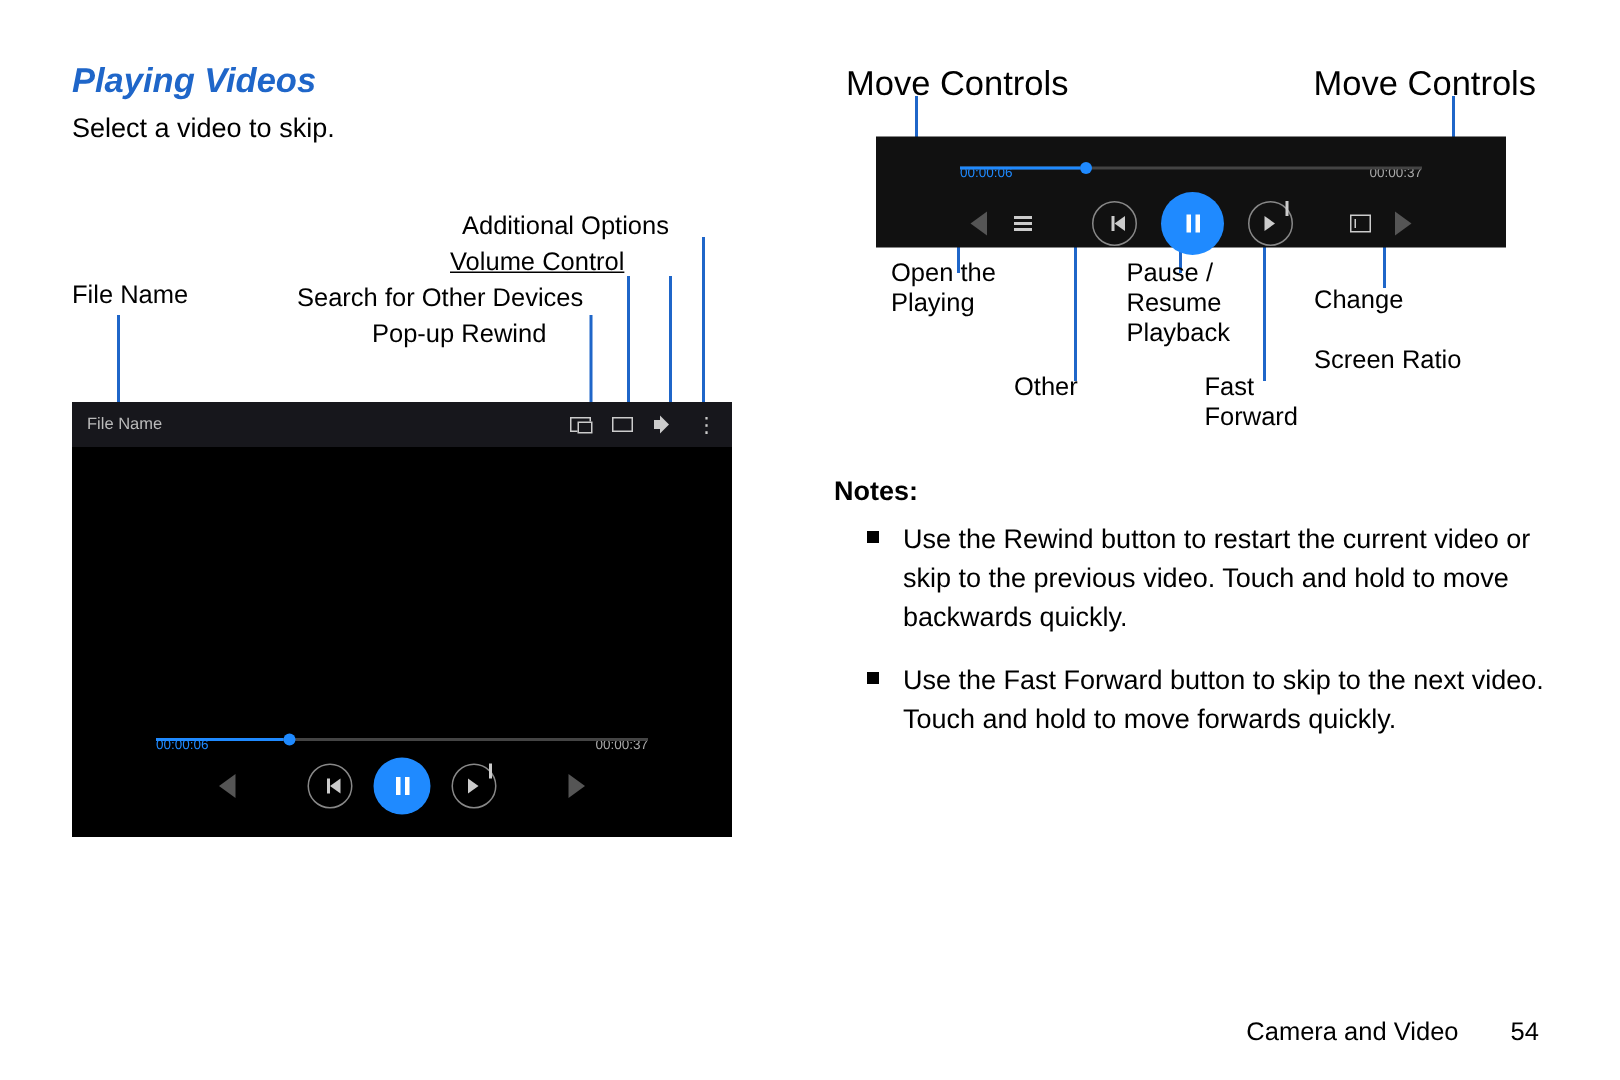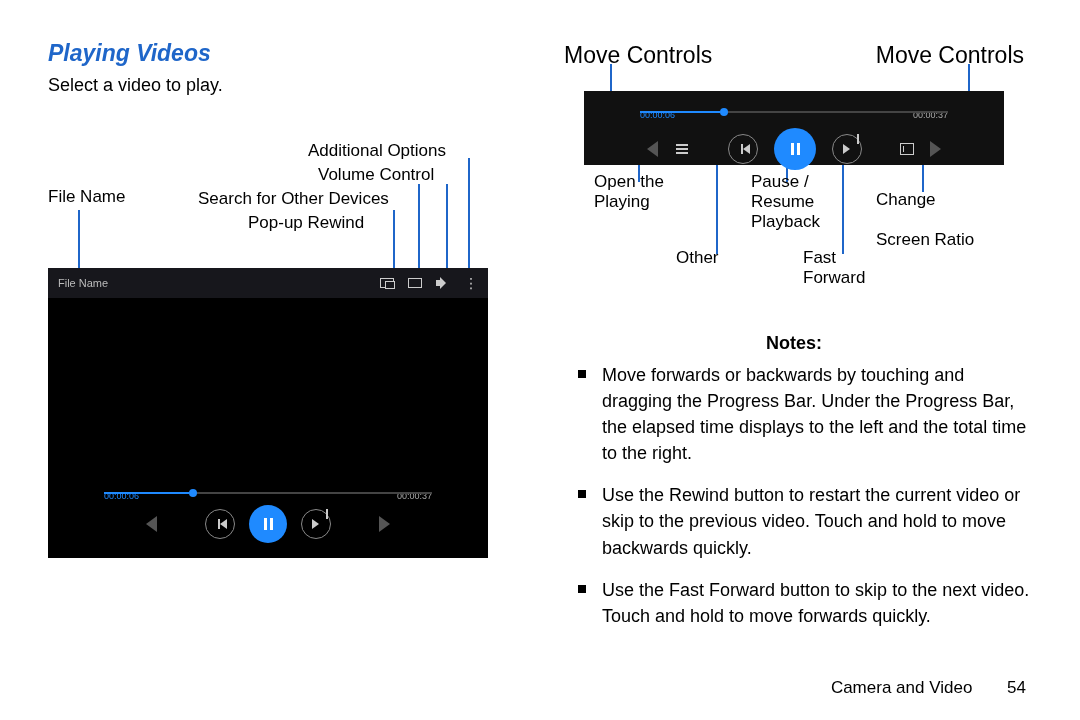--- a/index.html
+++ b/index.html
@@ -30,21 +30,21 @@
     margin-bottom: 8px;
   }
   .lead { font-size: 18px; margin-bottom: 32px; }
 
   
   .callouts-left { position: relative; font-size: 17px; line-height: 1.25; height: 94px;}
   .callouts-left span { position: absolute; white-space: nowrap; }
   .lbl-file-name { left: 0; top: 58px; }
   .lbl-search    { left: 150px; top: 60px; }
   .lbl-popup     { left: 200px; top: 84px; }
-  .lbl-volume    { left: 270px; top: 36px; }
+  .lbl-volume    { left: 252px; top: 36px; text-decoration: underline; }
   .lbl-addl      { left: 260px; top: 12px; }
 
   
   .leaders-left rect { fill: #1f66c9; }
   .leaders-left { position: absolute; left:0; top:0; width:480px; height:140px; pointer-events:none; }
 
   
   .player {
     background: #000;
     color: #fff;
@@ -135,36 +135,36 @@
   .cs-change2{left:320px;top:38px;margin-top:20px;}
   .cs-rew    {left:120px;top:76px;}
   .cs-ff     {left:247px;top:76px;}
   .cs-ff2    {left:247px;top:96px;}
 
   
   .leaders-right{position:absolute;left:0;top:0;width:480px;height:260px;pointer-events:none;}
   .leaders-right rect{fill:#1f66c9;}
 
   
-  .notes-h{font-weight:700;font-size:18px;margin-top:22px;text-align:center;}
+  .notes-h{font-weight:700;font-size:18px;margin-top:6px;}
   .notes{list-style:none;margin-top:8px;font-size:18px;line-height:1.45;}
   .notes li{position:relative;padding-left:46px;margin-bottom:16px;}
   .notes li::before{content:"";position:absolute;left:22px;top:8px;width:8px;height:8px;background:#000;}
 
   .footer{position:absolute;right:54px;bottom:22px;font-size:17px;}
   .footer .pn{display:inline-block;margin-left:30px;}
 </style>
 </head>
 <body>
 
 <div class="page">
 
   <div class="col-left">
     <h1>Playing Videos</h1>
-    <p class="lead">Select a video to play.</p>
+    <p class="lead">Select a video to skip.</p>
 
     <div class="callouts-left">
       <span class="lbl-addl">Additional Options</span>
       <span class="lbl-volume">Volume Control</span>
       <span class="lbl-file-name">File Name</span>
       <span class="lbl-search">Search for Other Devices</span>
       <span class="lbl-popup">Pop-up Rewind</span>
 
       <svg class="leaders-left">
         <rect x="30" y="82" width="2" height="58"></rect>
@@ -283,21 +283,20 @@
         <span class="cs-change">Change</span>
         <span class="cs-change2">Screen Ratio</span>
         <span class="cs-rew">Other</span>
         <span class="cs-ff">Fast</span>
         <span class="cs-ff2">Forward</span>
       </div>
     </div>
 
     <p class="notes-h">Notes:</p>
     <ul class="notes">
-      <li>Move forwards or backwards by touching and dragging the Progress Bar. Under the Progress Bar, the elapsed time displays to the left and the total time to the right.</li>
       <li>Use the Rewind button to restart the current video or skip to the previous video. Touch and hold to move backwards quickly.</li>
       <li>Use the Fast Forward button to skip to the next video. Touch and hold to move forwards quickly.</li>
     </ul>
   </div>
 </div>
 
 <div class="footer">
   <span>Camera and Video</span>
   <span class="pn">54</span>
 </div>

